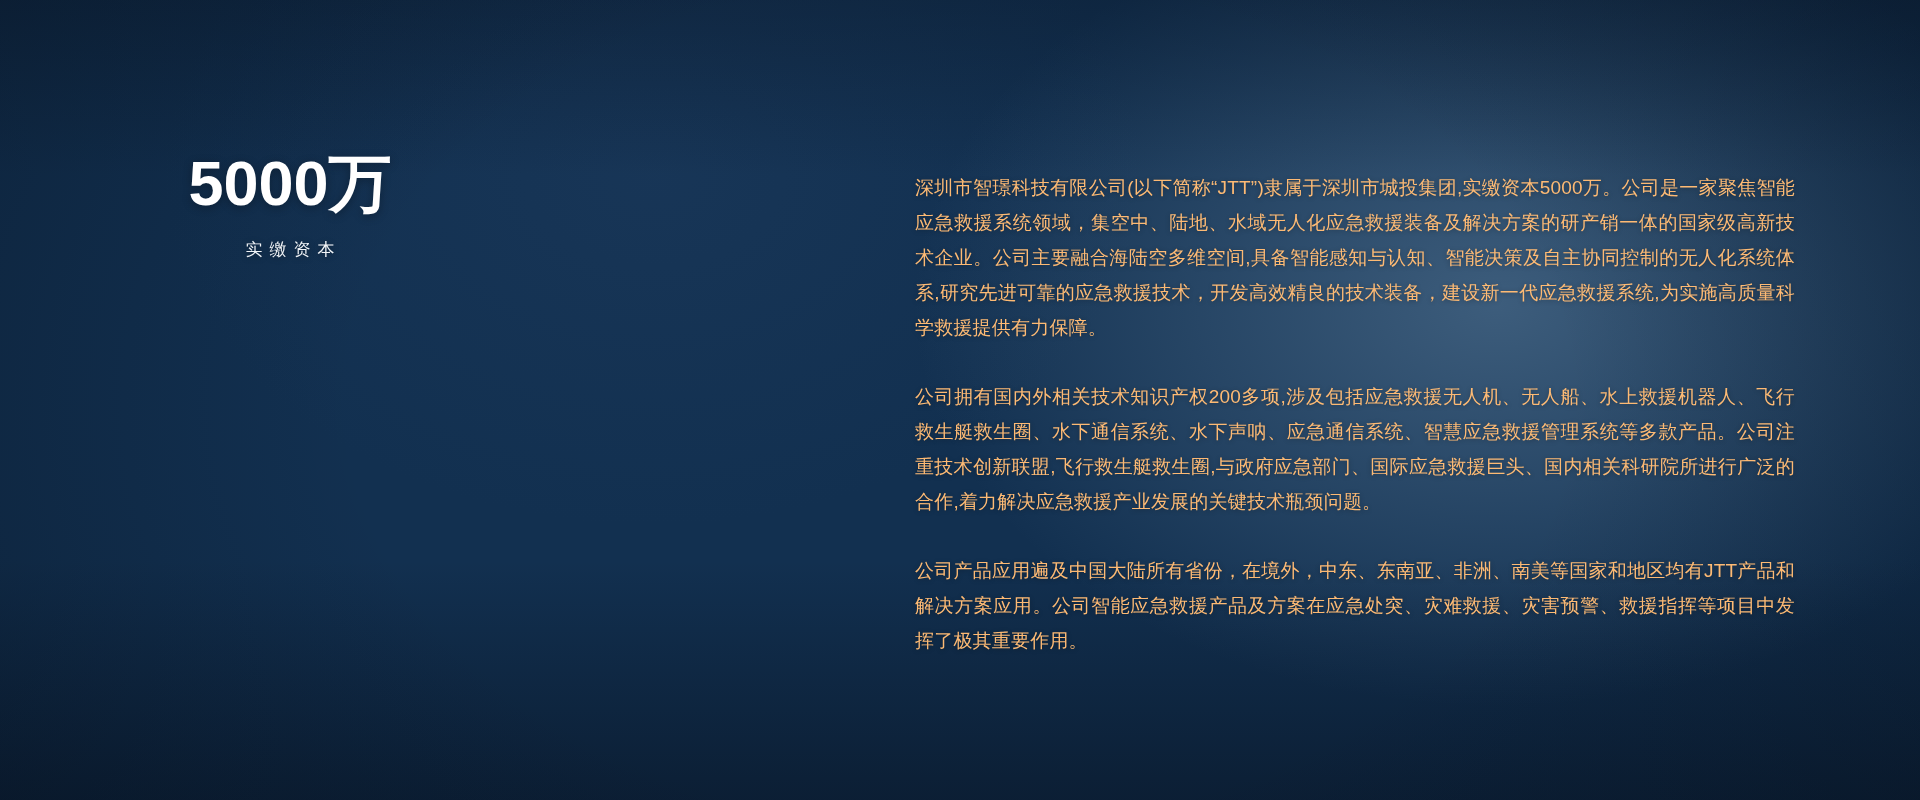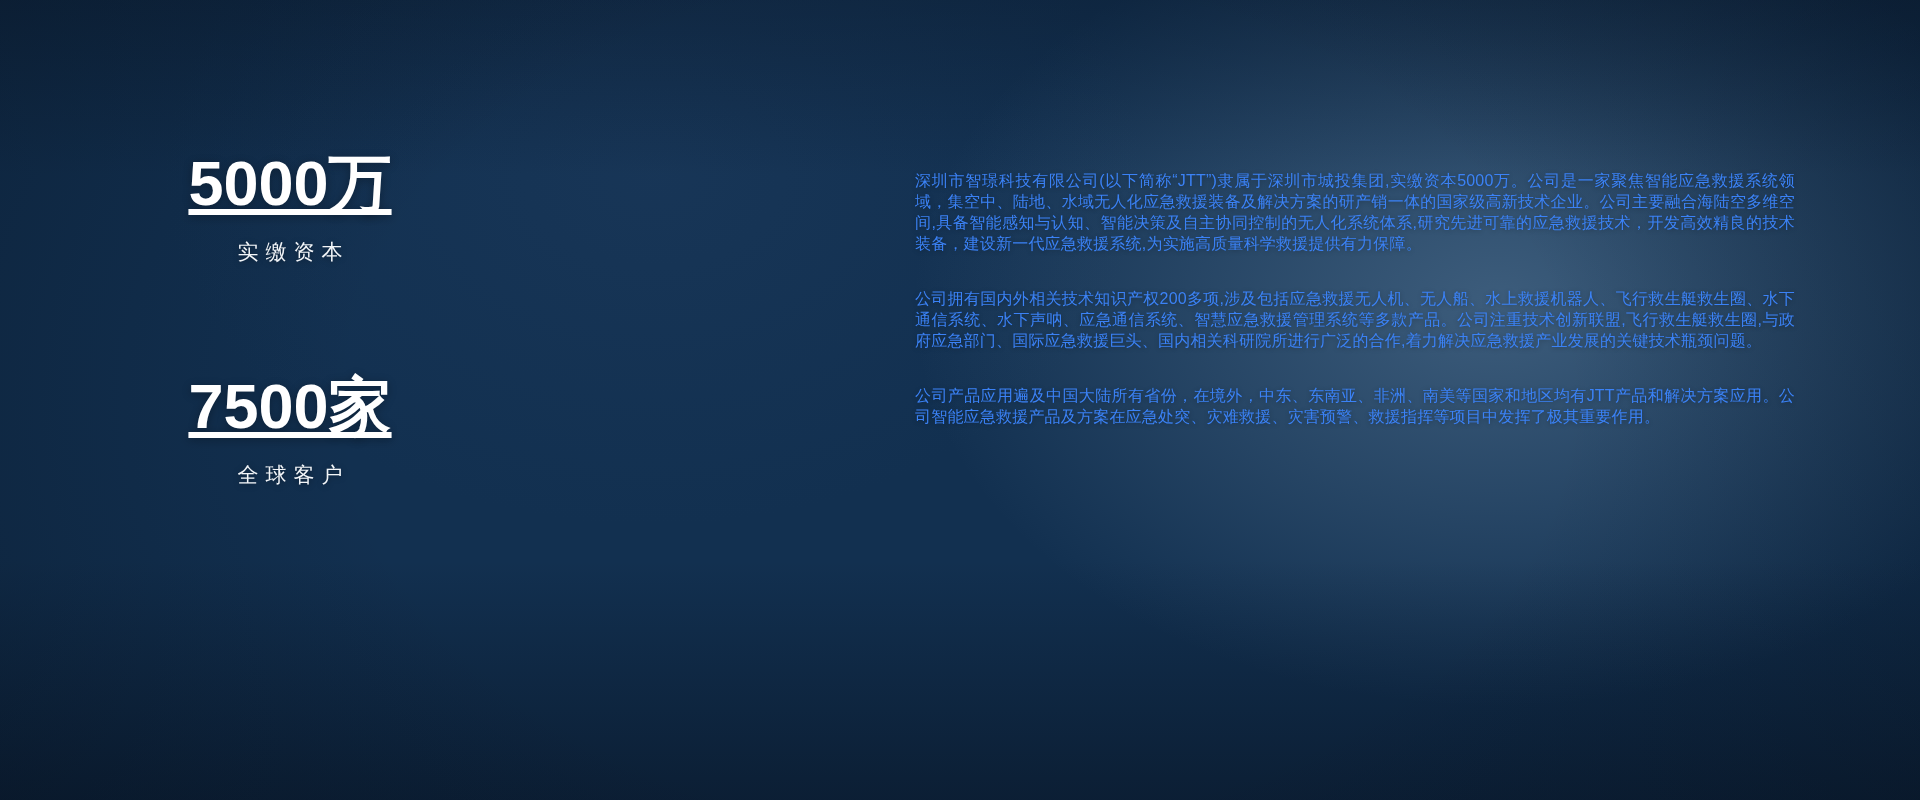--- a/index.html
+++ b/index.html
@@ -48,43 +48,42 @@
   }
   .stat { text-align:center; }
   .stat-value {
     color:#ffffff;
     font-size:63px;
     font-weight:700;
     line-height:1.05;
     letter-spacing:0px;
     text-shadow:0 2px 10px rgba(0,0,0,0.30);
     white-space:nowrap;
-    text-decoration:underline;
   }
   .stat-label {
     margin-top:22px;
     color:#f2f5f8;
-    font-size:21px;
+    font-size:17px;
     font-weight:400;
     letter-spacing:7px;
     text-indent:7px;
     white-space:nowrap;
     text-shadow:0 1px 6px rgba(0,0,0,0.35);
   }
 
   
   #copy {
     position:absolute;
     left:915px; top:170px;
     width:880px;
   }
   .para {
-    color:#3b82f6;
-    font-size:16px;
-    line-height:21px;
+    color:#fdba74;
+    font-size:19px;
+    line-height:35px;
     text-align:justify;
     text-justify:inter-ideograph;
     letter-spacing:0.2px;
     text-shadow:0 1px 5px rgba(0,0,0,0.30);
   }
   .para + .para { margin-top:34px; }
 </style>
 </head>
 <body>
 
@@ -96,24 +95,20 @@
   <div id="stats">
 
     <div class="stat">
       <div class="stat-value">5000万</div>
       <div class="stat-label">实缴资本</div>
     </div>
 
     <div class="stat">
     </div>
 
-    <div class="stat">
-      <div class="stat-value">7500家</div>
-      <div class="stat-label">全球客户</div>
-    </div>
 
     <div class="stat">
     </div>
 
   </div>
 
   <div id="copy">
     <p class="para">深圳市智璟科技有限公司(以下简称“JTT”)隶属于深圳市城投集团,实缴资本5000万。公司是一家聚焦智能应急救援系统领域，集空中、陆地、水域无人化应急救援装备及解决方案的研产销一体的国家级高新技术企业。公司主要融合海陆空多维空间,具备智能感知与认知、智能决策及自主协同控制的无人化系统体系,研究先进可靠的应急救援技术，开发高效精良的技术装备，建设新一代应急救援系统,为实施高质量科学救援提供有力保障。</p>
     <p class="para">公司拥有国内外相关技术知识产权200多项,涉及包括应急救援无人机、无人船、水上救援机器人、飞行救生艇救生圈、水下通信系统、水下声呐、应急通信系统、智慧应急救援管理系统等多款产品。公司注重技术创新联盟,飞行救生艇救生圈,与政府应急部门、国际应急救援巨头、国内相关科研院所进行广泛的合作,着力解决应急救援产业发展的关键技术瓶颈问题。</p>
     <p class="para">公司产品应用遍及中国大陆所有省份，在境外，中东、东南亚、非洲、南美等国家和地区均有JTT产品和解决方案应用。公司智能应急救援产品及方案在应急处突、灾难救援、灾害预警、救援指挥等项目中发挥了极其重要作用。</p>

